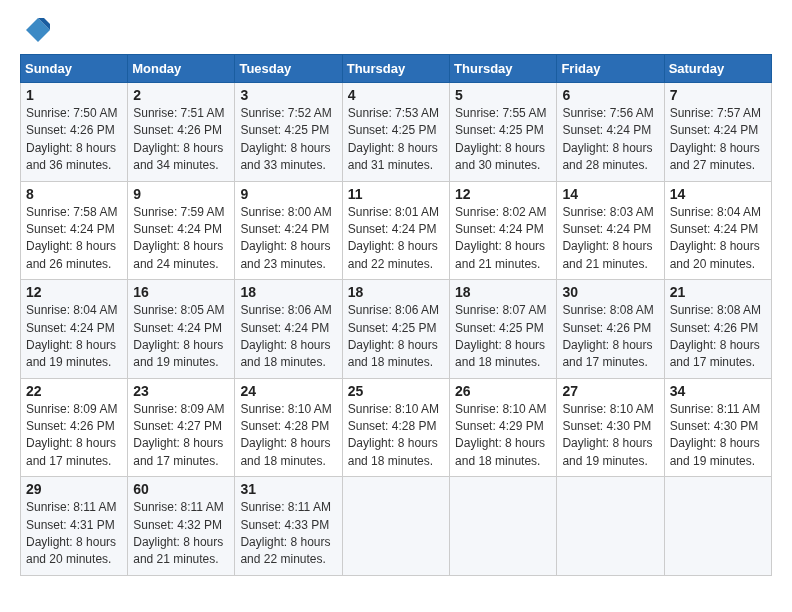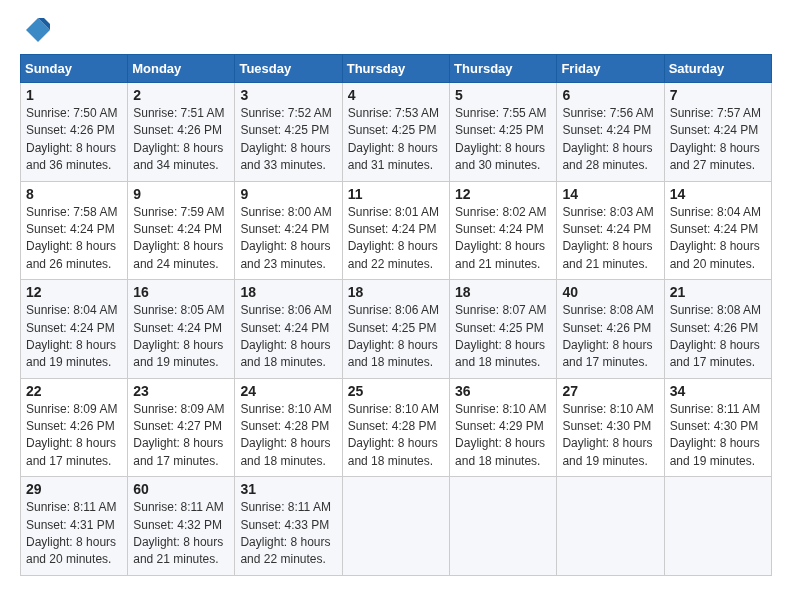--- a/index.html
+++ b/index.html
@@ -199,21 +199,21 @@
         </td>
         <td>
           <span class="day-num">18</span>
           <div class="day-info">Sunrise: 8:06 AM<br>Sunset: 4:25 PM<br>Daylight: 8 hours and 18 minutes.</div>
         </td>
         <td>
           <span class="day-num">18</span>
           <div class="day-info">Sunrise: 8:07 AM<br>Sunset: 4:25 PM<br>Daylight: 8 hours and 18 minutes.</div>
         </td>
         <td>
-          <span class="day-num">40</span>
+          <span class="day-num">30</span>
           <div class="day-info">Sunrise: 8:08 AM<br>Sunset: 4:26 PM<br>Daylight: 8 hours and 17 minutes.</div>
         </td>
         <td>
           <span class="day-num">21</span>
           <div class="day-info">Sunrise: 8:08 AM<br>Sunset: 4:26 PM<br>Daylight: 8 hours and 17 minutes.</div>
         </td>
       </tr>
       <tr>
         <td>
           <span class="day-num">22</span>
@@ -225,21 +225,21 @@
         </td>
         <td>
           <span class="day-num">24</span>
           <div class="day-info">Sunrise: 8:10 AM<br>Sunset: 4:28 PM<br>Daylight: 8 hours and 18 minutes.</div>
         </td>
         <td>
           <span class="day-num">25</span>
           <div class="day-info">Sunrise: 8:10 AM<br>Sunset: 4:28 PM<br>Daylight: 8 hours and 18 minutes.</div>
         </td>
         <td>
-          <span class="day-num">36</span>
+          <span class="day-num">26</span>
           <div class="day-info">Sunrise: 8:10 AM<br>Sunset: 4:29 PM<br>Daylight: 8 hours and 18 minutes.</div>
         </td>
         <td>
           <span class="day-num">27</span>
           <div class="day-info">Sunrise: 8:10 AM<br>Sunset: 4:30 PM<br>Daylight: 8 hours and 19 minutes.</div>
         </td>
         <td>
           <span class="day-num">34</span>
           <div class="day-info">Sunrise: 8:11 AM<br>Sunset: 4:30 PM<br>Daylight: 8 hours and 19 minutes.</div>
         </td>

